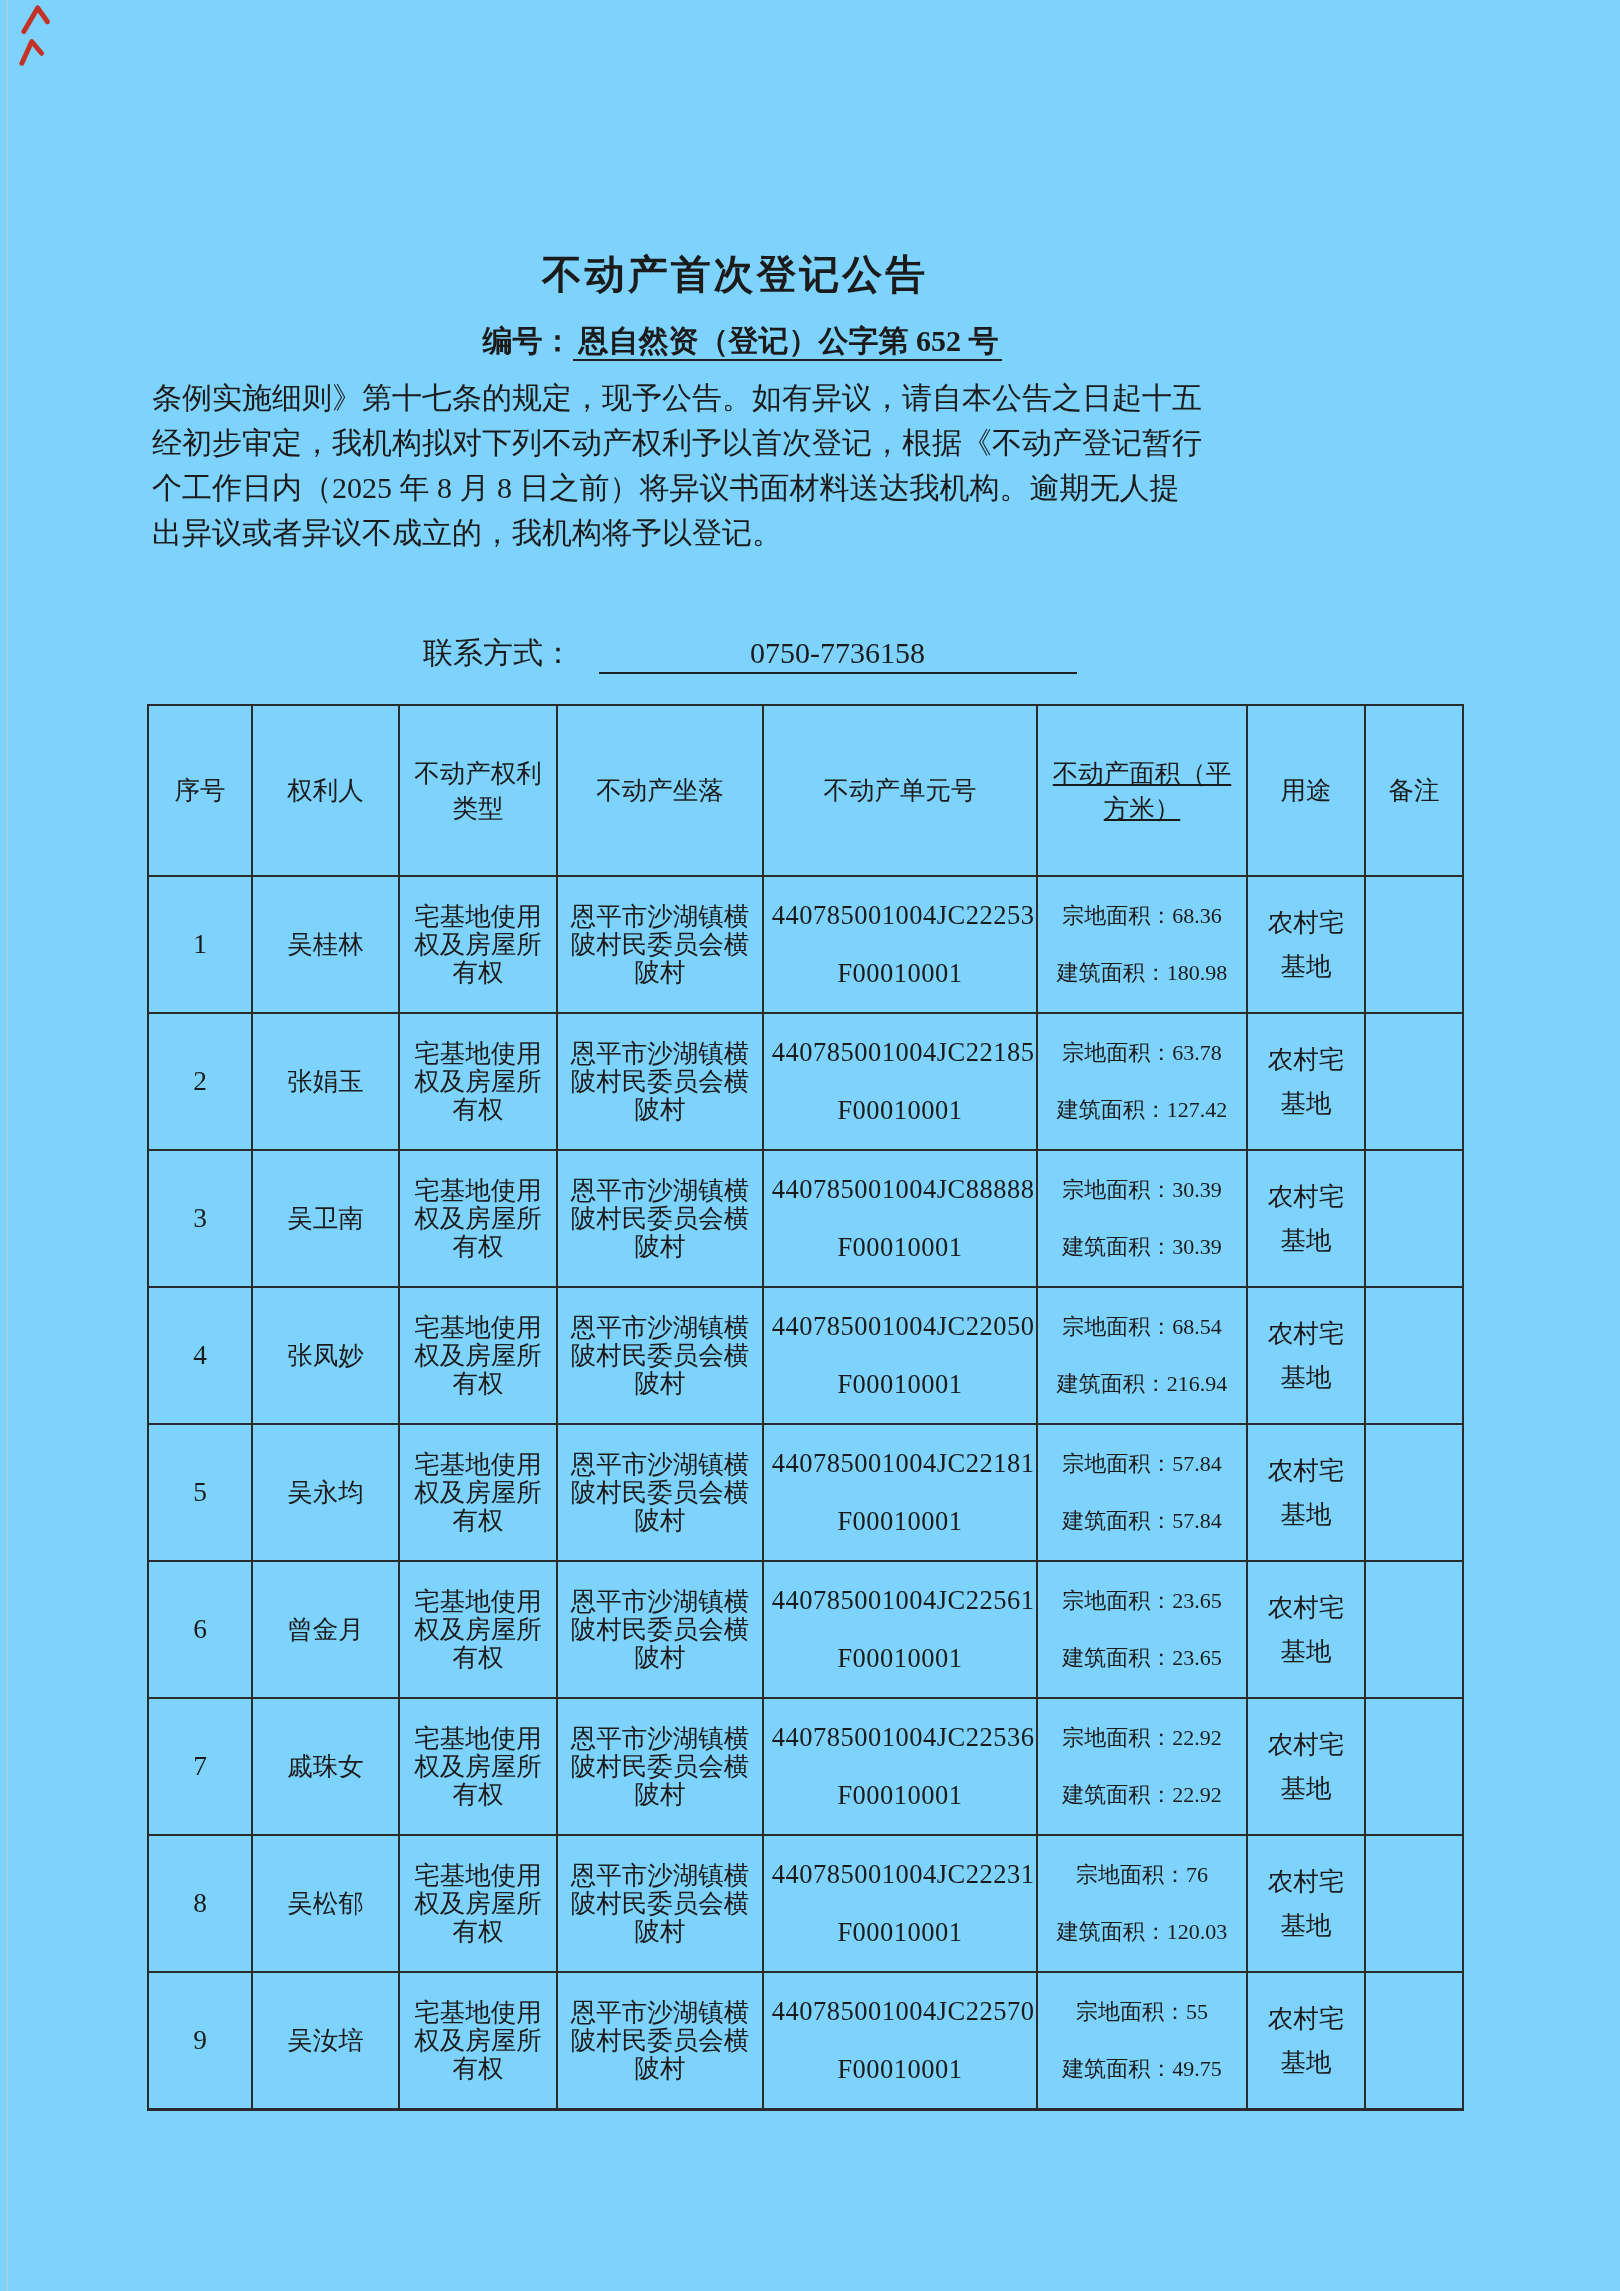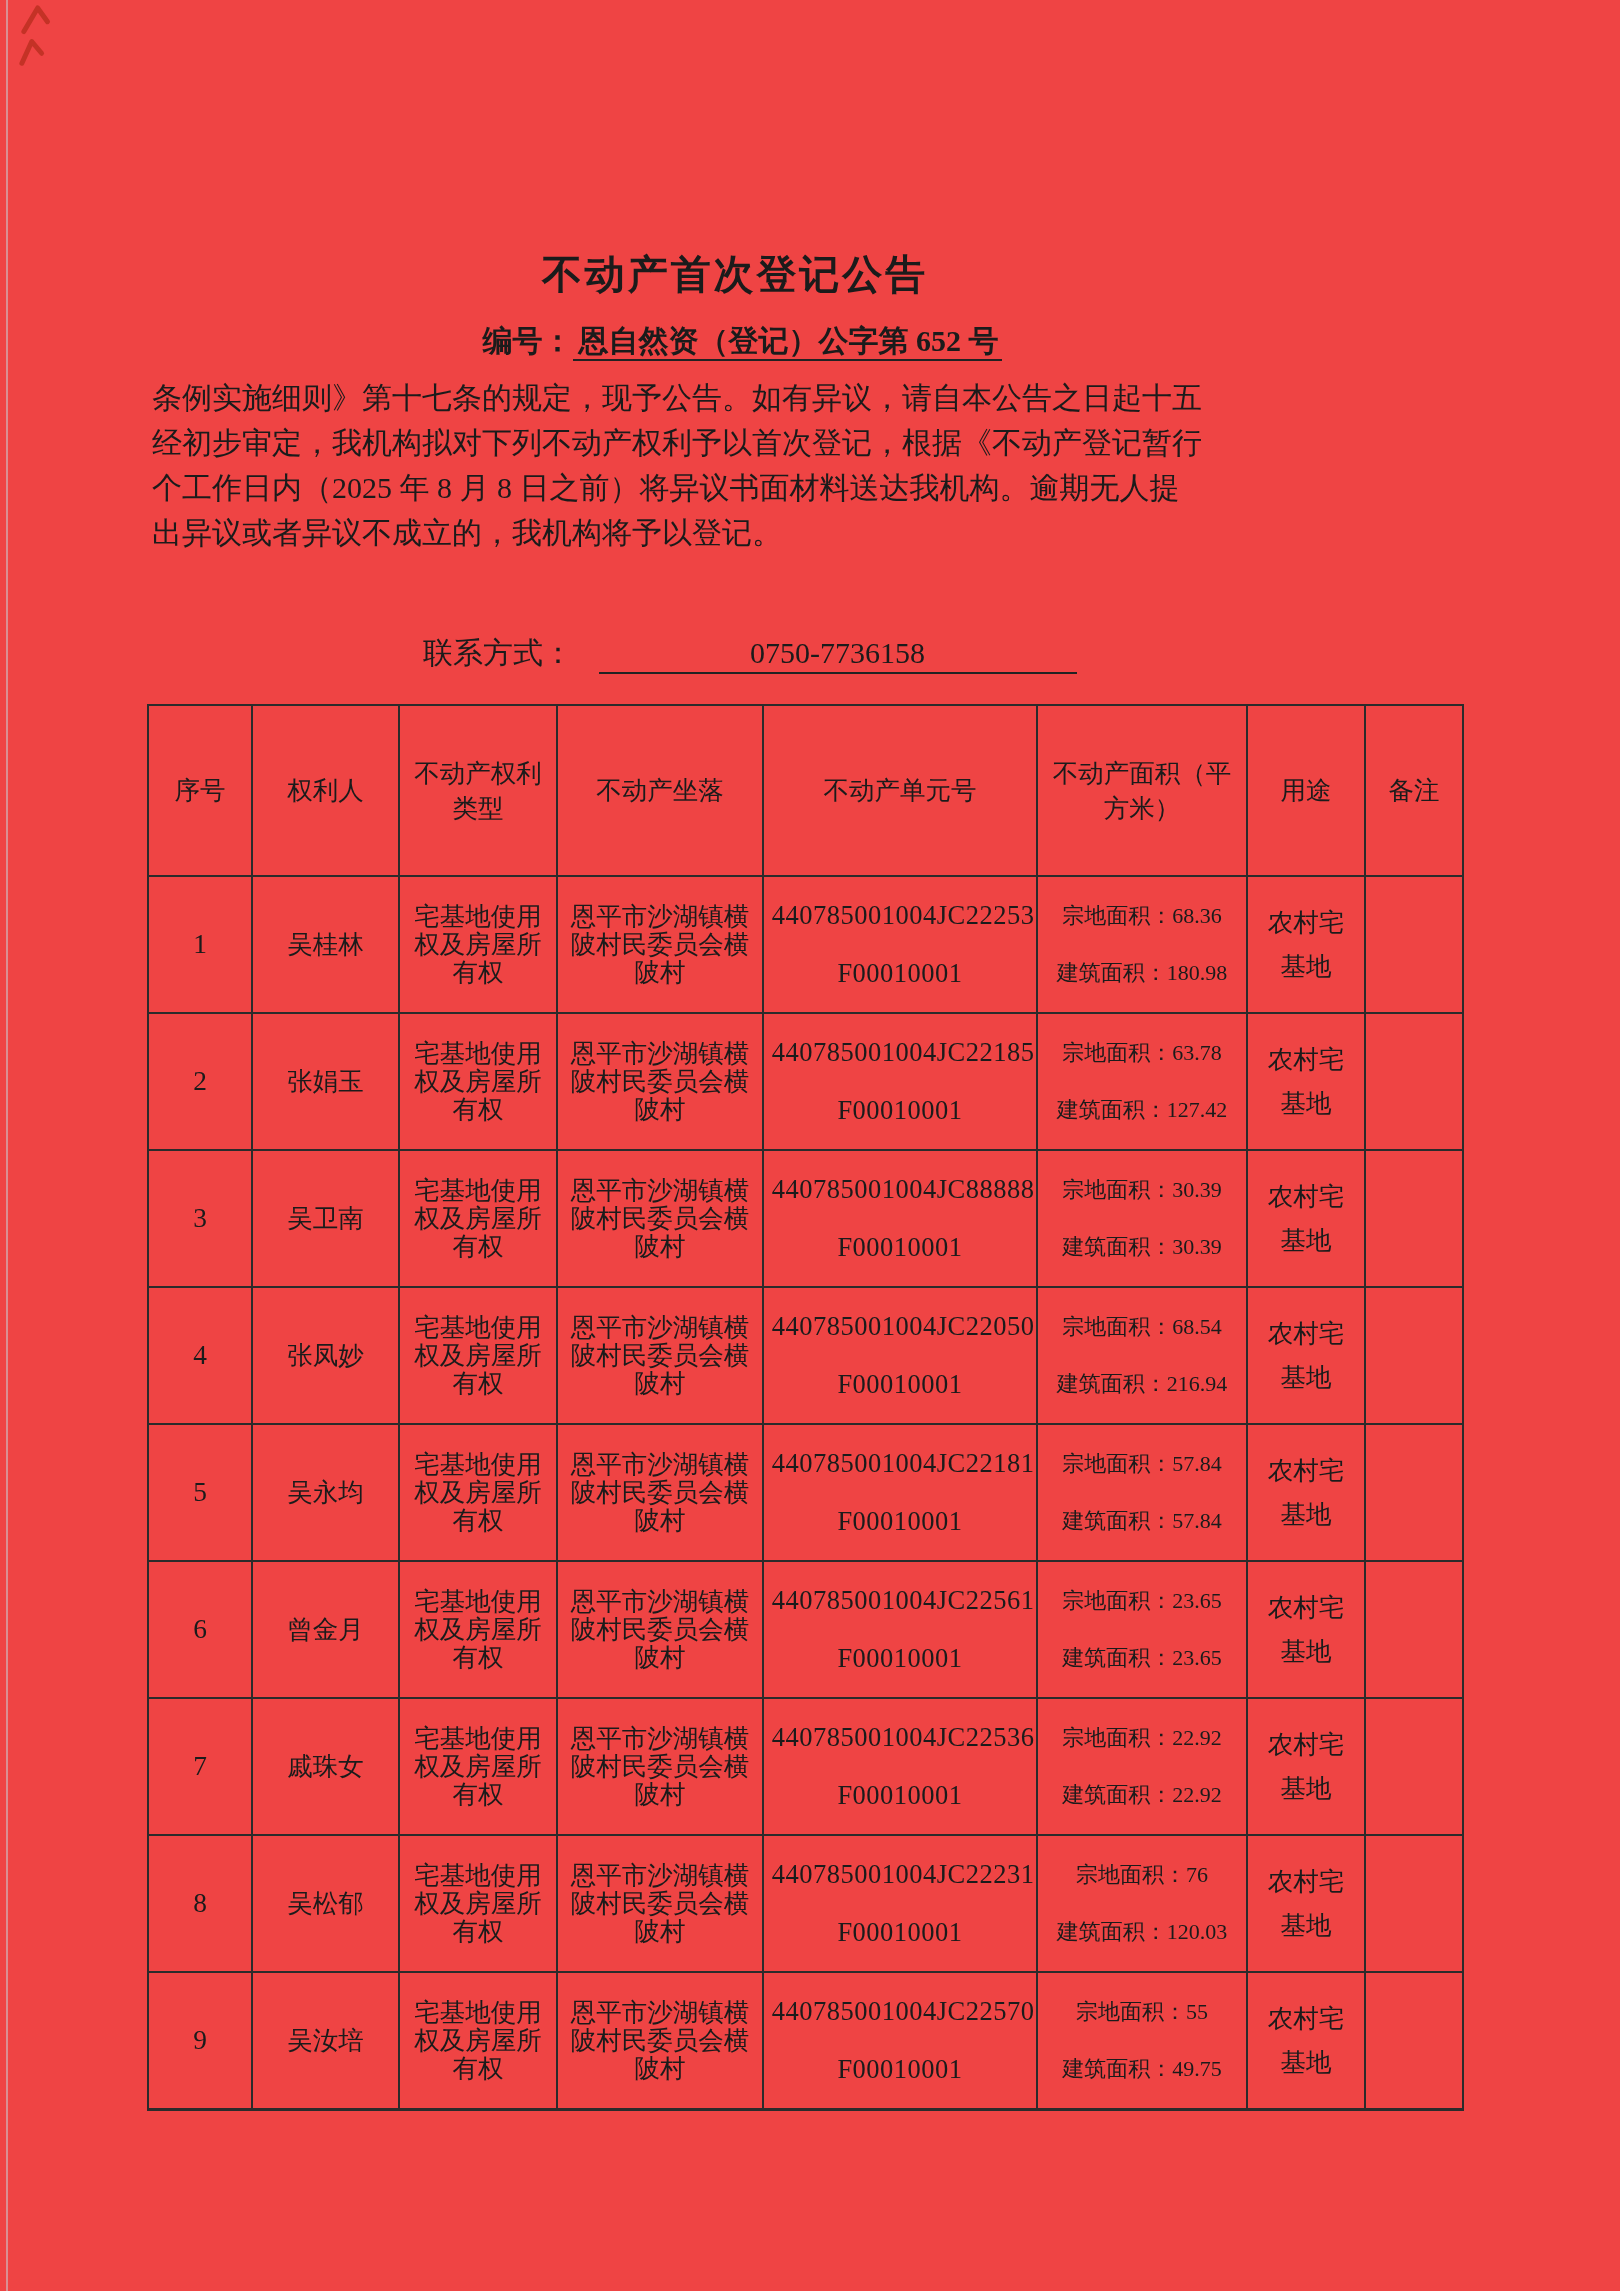--- a/index.html
+++ b/index.html
@@ -5,21 +5,21 @@
   html,body { margin:0; padding:0; }
   body {
     width:1620px; height:2292px;
     background:#f4f6f8;
     font-family:"Liberation Serif","DejaVu Serif",serif;
     color:#1b1b1b;
   }
   .page {
     position:relative;
     width:1620px; height:2292px;
-    background:#ef4444;
+    background:#7dd3fc;
     overflow:hidden;
   }
   .scan-edge {
     position:absolute; left:5.9px; top:0; width:2px; height:100%;
     background:#c9cdd3; opacity:.55;
   }
   .pen-marks { position:absolute; left:13.7px; top:2px; }
 
   .title {
     position:absolute; top:247px; left:152px; width:1166px;
@@ -61,21 +61,21 @@
     padding-left:20px;
   }
   table.reg, table.reg th, table.reg td {
     border:2px solid #2b2b2b;
   }
   table.reg { border-width:2.9px; }
   table.reg thead th {
     height:169px; font-weight:400; text-align:center;
     vertical-align:middle; padding:0 11.8px;
   }
-  table.reg th.h-area { padding:0 12.7px; }
+  table.reg th.h-area { padding:0 12.7px;text-decoration:underline; }
   table.reg tbody td {
     height:135px; vertical-align:middle; text-align:center;
     padding:0 7.8px;
   }
   table.reg tbody tr:last-child td { border-bottom-width:3.9px; }
   td.c-no { font-size:27.4px; }
   td.c-type, td.c-loc {
     text-align:left; padding-left:13.7px; padding-right:8.8px;
     line-height:28px;
   }

